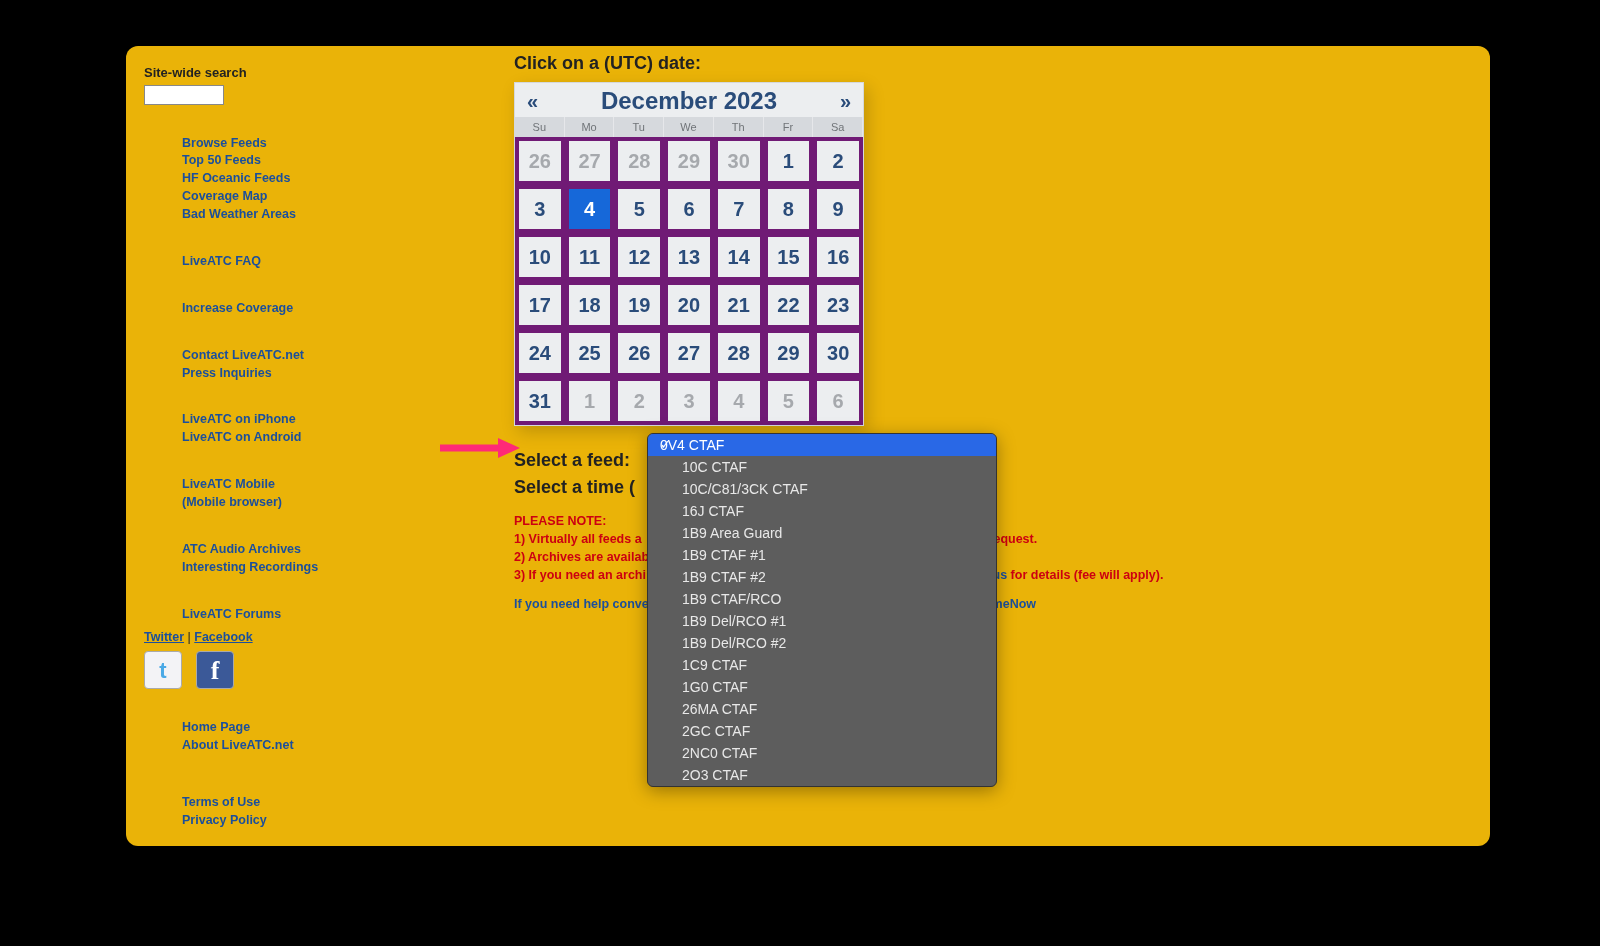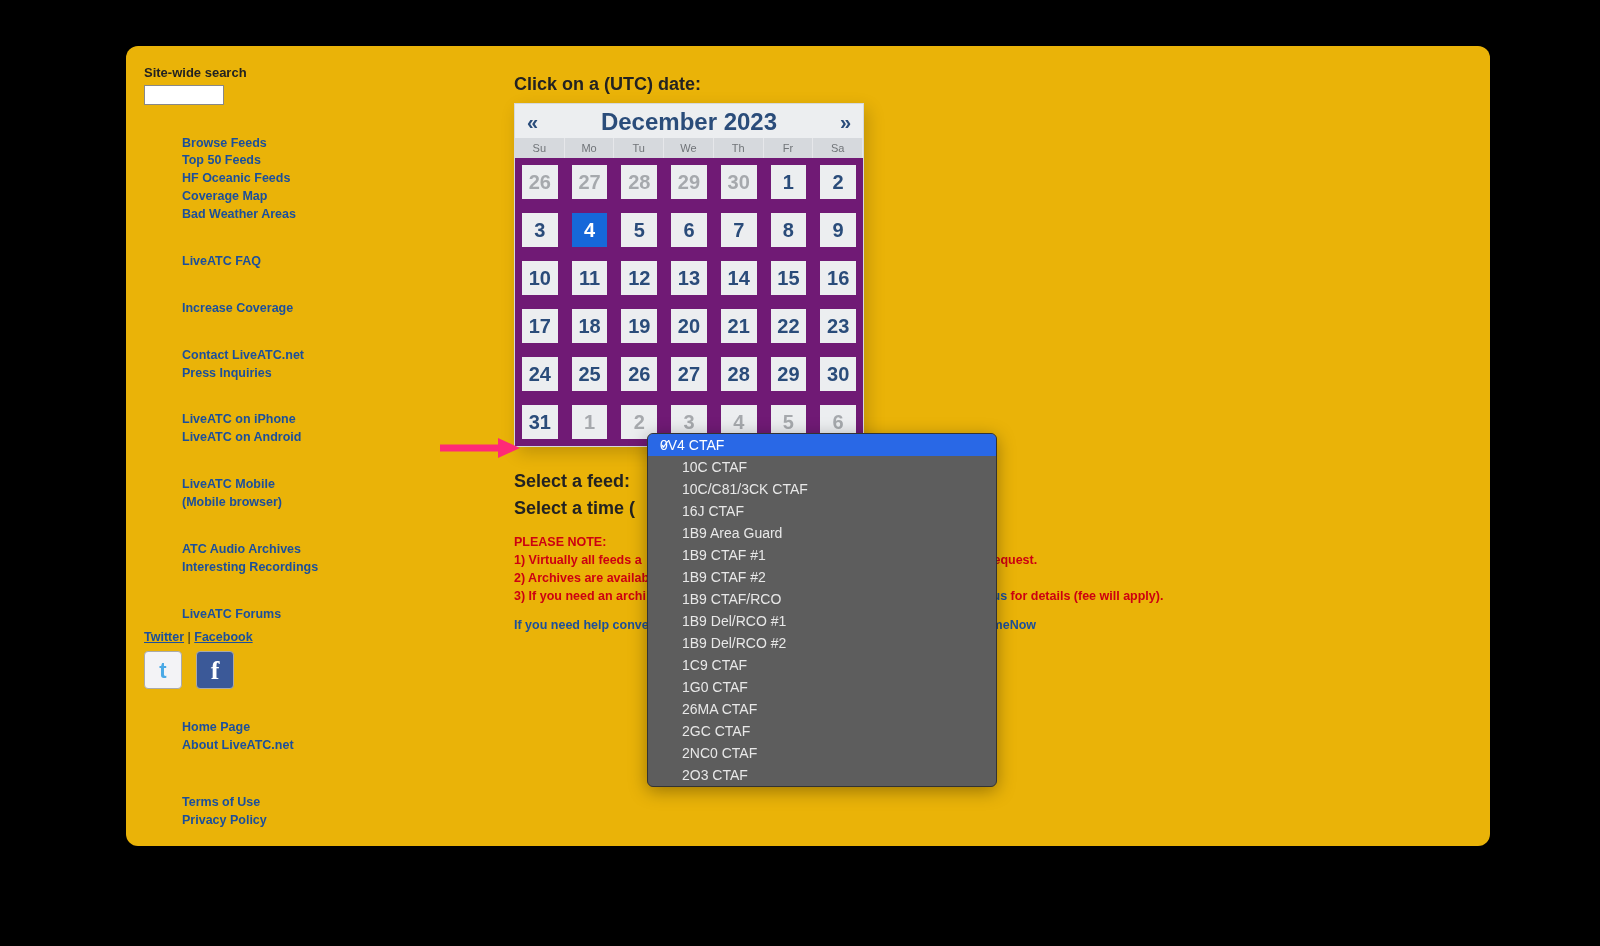--- a/index.html
+++ b/index.html
@@ -72,21 +72,21 @@
     display:flex;align-items:center;justify-content:center;
     background:#f3f3f6;
   }
   .sq.fb { background:#3b5998;}
   .sq.fb span{ color:#fff; font-family:Georgia,serif; font-weight:bold; font-size:26px;}
   .sq.tw span{ color:#4aa9e6; font-weight:bold; font-size:22px;}
 
   
   .main {
     position: absolute;
-    left: 388px; top: 28px;
+    left: 388px; top: 7px;
     width: 770px;
   }
   .main h3 {
     margin: 0 0 8px 0;
     font-size: 18px;
     font-weight: bold;
   }
   .cal {
     width: 350px;
     border: 1px solid #d5d8dc;
@@ -101,21 +101,21 @@
   .cal-header .title { color:#2a4c7a; font-size:24px; font-weight:bold;}
   .cal-dow {
     display:grid; grid-template-columns: repeat(7,1fr);
     background:#d6d9dd; font-size:11px; text-align:center;
     color:#707478;
   }
   .cal-dow div { padding:4px 0; border-right:1px solid #e6e7ea;}
   .cal-grid { display:grid; grid-template-columns: repeat(7,1fr);}
   .cal-cell {
     height:48px; display:flex; align-items:center; justify-content:center;
-    border:7px solid #701a75; font-size:20px; font-weight:bold;
+    border:4px solid #701a75; font-size:20px; font-weight:bold;
     color:#2a4c7a; background:#eceef0; cursor:pointer;
   }
   .cal-cell.out { color:#a6a9ad; }
   .cal-cell.sel { background:#1668d9; color:#fff; }
 
   .selrow { margin-top:24px; font-size:18px; font-weight:bold;}
   .selrow2 { margin-top:6px; font-size:18px; font-weight:bold;}
 
   .notes { margin-top:14px; font-size:12.5px; line-height:1.45; }
   .notes .red { color:#cc0011; font-weight:bold;}

